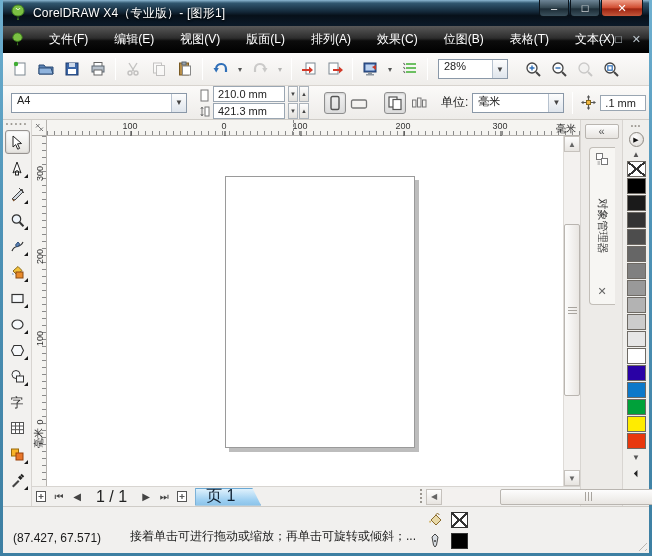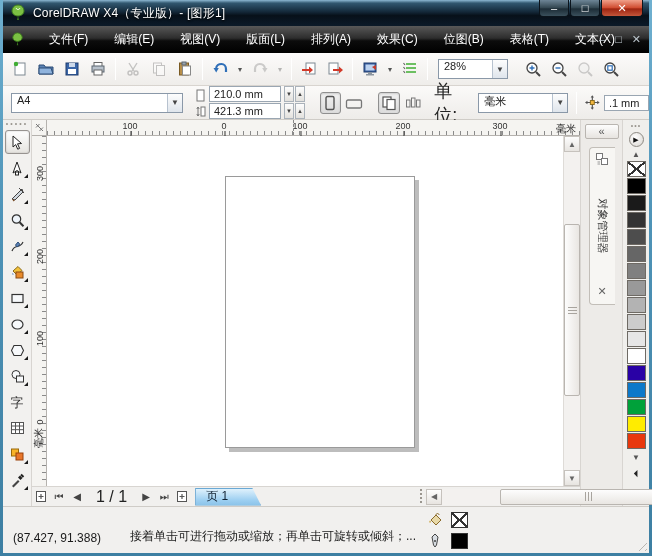--- a/index.html
+++ b/index.html
@@ -47,21 +47,21 @@
     font-size:11px; color:#222; position:relative; }
   .combo .val { flex:1; padding:0 5px; white-space:nowrap; overflow:hidden; }
   .combo .arrowbox { width:15px; height:100%; border-left:1px solid #b7c2cf;
     background:linear-gradient(180deg,#fdfdfd,#dfe5ec); display:flex; align-items:center; justify-content:center;
     font-size:8px; color:#444; }
   .field { height:16px; background:#fff; border:1px solid #9aa6b2; font-size:11px; color:#222;
     display:flex; align-items:center; padding:0 4px; }
   .spinpair { display:flex; margin-left:2px; }
   .spinbtn { width:10px; height:16px; border:1px solid #aab2ba; background:linear-gradient(180deg,#fdfdfd,#e3e1dd);
     font-size:6px; color:#444; display:flex; align-items:center; justify-content:center; margin-left:1px; }
-  .pb-label { font-size:18px; color:#222; margin:0 4px 0 10px; }
+  .pb-label { font-size:12px; color:#222; margin:0 4px 0 10px; }
   .optbtn { width:22px; height:22px; border-radius:3px; display:flex; align-items:center; justify-content:center; margin:0 1px; }
   .optbtn.pressed { border:1px solid #8f8f8f; background:linear-gradient(180deg,#f2f2f2,#dcdcdc); box-shadow:inset 0 1px 2px rgba(0,0,0,.15); }
 
   
   .workspace { flex:1; display:flex; min-height:0; }
   .toolbox { width:29px; background:#f2f1ef; border-right:1px solid #d8d5d1; display:flex; flex-direction:column; align-items:center; }
   .tool-handle { color:#9a968f; font-size:7px; letter-spacing:2px; line-height:8px; height:9px; }
   .tool { width:25px; height:24px; margin:1px 0; display:flex; align-items:center; justify-content:center; position:relative; }
   .tool.selected { border:1px solid #979390; border-radius:3px;
     background:linear-gradient(180deg,#fefefe,#e6e4e0); box-shadow:inset 0 0 2px rgba(0,0,0,.2); }
@@ -94,21 +94,21 @@
   .sbtn { height:16px; width:100%; border:1px solid #c6c2bd; background:linear-gradient(180deg,#fdfdfd,#e7e4e0);
     color:#666; font-size:8px; display:flex; align-items:center; justify-content:center; }
   .vtrack { flex:1; position:relative; background:#f3f1ef; }
   .vthumb { position:absolute; top:72px; left:0; width:100%; height:172px; border:1px solid #b9b5b0;
     background:linear-gradient(90deg,#fdfdfd,#e9e6e2); border-radius:2px; display:flex; align-items:center; justify-content:center; }
   .grip-v { width:9px; height:7px; background:repeating-linear-gradient(180deg,#a8a49e 0 1px,transparent 1px 3px); }
   .navrow { height:20px; display:flex; align-items:center; background:#f1f0ee; border-top:1px solid #d8d5d1; }
   .navbtn { width:18px; height:18px; display:flex; align-items:center; justify-content:center; color:#444; font-size:10px; }
   .pageind { font-size:16px; color:#222; padding:0 10px; }
   .pagetab { height:18px; width:66px; margin-left:4px; padding-left:10px; display:flex; align-items:center;
-    font-size:12px; color:#123; background:linear-gradient(180deg,#dff1fc,#9dcff1 70%,#8cc4ea);
+    font-size:16px; color:#123; background:linear-gradient(180deg,#dff1fc,#9dcff1 70%,#8cc4ea);
     border:1px solid #6aa8d4; clip-path:polygon(0 0,calc(100% - 9px) 0,100% 100%,0 100%); }
   .splitter { width:7px; height:16px; margin:0 2px; background:repeating-linear-gradient(180deg,#9a968f 0 2px,transparent 2px 4px);
     background-size:2px 100%; background-position:center; background-repeat:no-repeat; }
   .hscroll { flex:1; height:17px; display:flex; align-items:center; background:#f1f0ee; }
   .hs-btn { width:16px; height:16px; border:1px solid #c6c2bd; background:linear-gradient(180deg,#fdfdfd,#e7e4e0);
     color:#666; font-size:8px; display:flex; align-items:center; justify-content:center; }
   .htrack { flex:1; height:16px; position:relative; background:#f3f1ef; }
   .hthumb { position:absolute; left:58px; width:176px; top:0; height:16px; border:1px solid #b9b5b0;
     background:linear-gradient(180deg,#fdfdfd,#e9e6e2); border-radius:2px; display:flex; align-items:center; justify-content:center; }
   .grip-h { width:7px; height:9px; background:repeating-linear-gradient(90deg,#a8a49e 0 1px,transparent 1px 3px); }
@@ -602,21 +602,21 @@
             <div class="swatch" style="background: rgb(0, 161, 58);"></div>
             <div class="swatch" style="background: rgb(255, 236, 0);"></div>
             <div class="swatch" style="background: rgb(232, 56, 13);"></div>
           </div>
         <div class="pal-arrow" style="margin-top:3px;">▼</div>
         <div class="pal-expand">⏴</div>
       </div>
     </div>
 
     <div class="statusbar">
-      <span class="coords">(87.427, 91.388)</span>
+      <span class="coords">(87.427, 67.571)</span>
       <span class="hint">接着单击可进行拖动或缩放；再单击可旋转或倾斜；...</span>
       <div class="fo">
         <div class="fo-row">
           <svg width="18" height="16" viewBox="0 0 18 16">
             <path d="M4 8 L9 3 L14 8 L9 13 Z" fill="#e8d9a8" stroke="#8a6a2a"></path>
             <path d="M9 3 C9 1 12 1 12 3" fill="none" stroke="#8a6a2a"></path>
             <path d="M2.5 9 C1.8 11 3.8 11.5 3.8 9.8 C3.8 9.2 3 8.5 2.5 9 Z" fill="#caa23a"></path>
           </svg>
           <div class="fo-swatch xpat"></div>
         </div>

